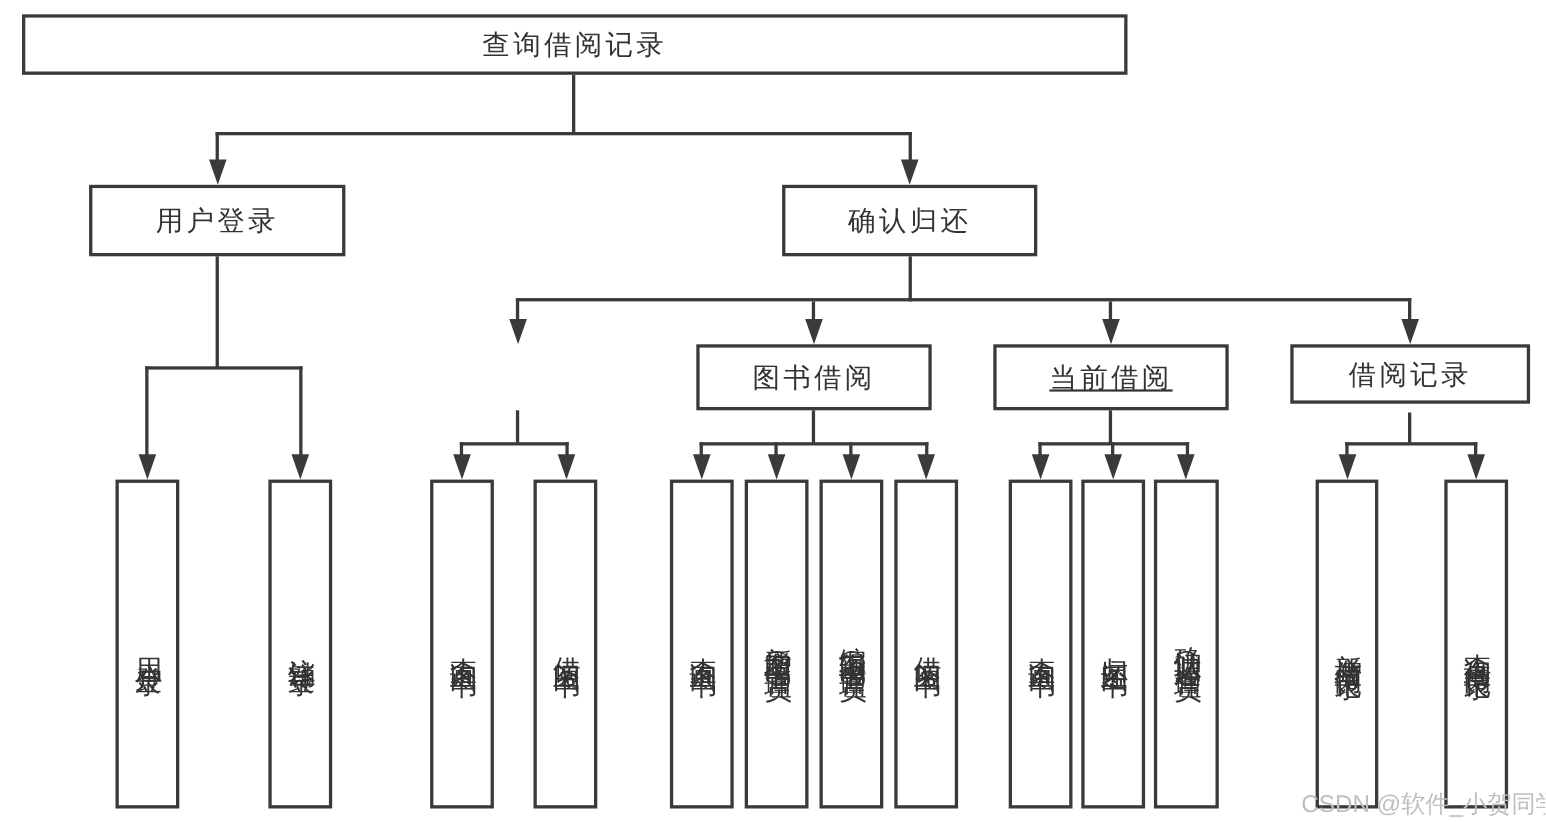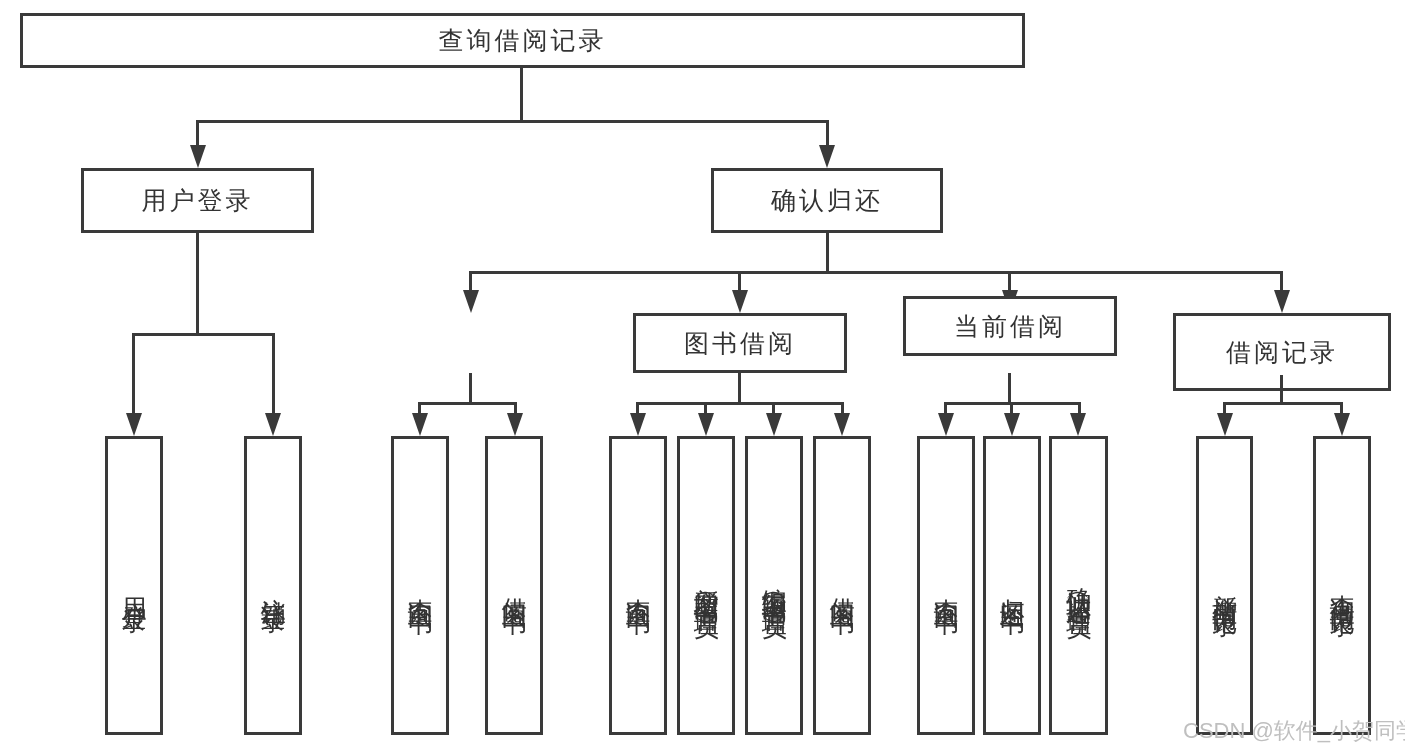--- a/index.html
+++ b/index.html
@@ -99,24 +99,24 @@
   <div class="line" style="left:738px;top:274px;width:3px;height:18px;"></div>
   <div class="arrow" style="left:732px;top:290px;"></div>
   <div class="line" style="left:1008px;top:274px;width:3px;height:18px;"></div>
   <div class="arrow" style="left:1002px;top:290px;"></div>
   <div class="line" style="left:1280px;top:271px;width:3px;height:21px;"></div>
   <div class="arrow" style="left:1274px;top:290px;"></div>
 
   <div class="box hbox" style="left:633px;top:313px;width:214px;height:60px;">
     <span>图书借阅</span>
   </div>
-  <div class="box hbox" style="left:903px;top:296px;width:214px;height:60px;">
+  <div class="box hbox" style="left:903px;top:313px;width:214px;height:60px;text-decoration:underline;">
     <span>当前借阅</span>
   </div>
-  <div class="box hbox" style="left:1173px;top:313px;width:218px;height:78px;">
+  <div class="box hbox" style="left:1173px;top:313px;width:218px;height:54px;">
     <span>借阅记录</span>
   </div>
 
   <div class="line" style="left:469px;top:373px;width:3px;height:31px;"></div>
   <div class="line" style="left:418px;top:402px;width:99px;height:3px;"></div>
   <div class="line" style="left:418px;top:402px;width:3px;height:13px;"></div>
   <div class="arrow" style="left:412px;top:413px;"></div>
   <div class="line" style="left:514px;top:402px;width:3px;height:13px;"></div>
   <div class="arrow" style="left:507px;top:413px;"></div>
 

